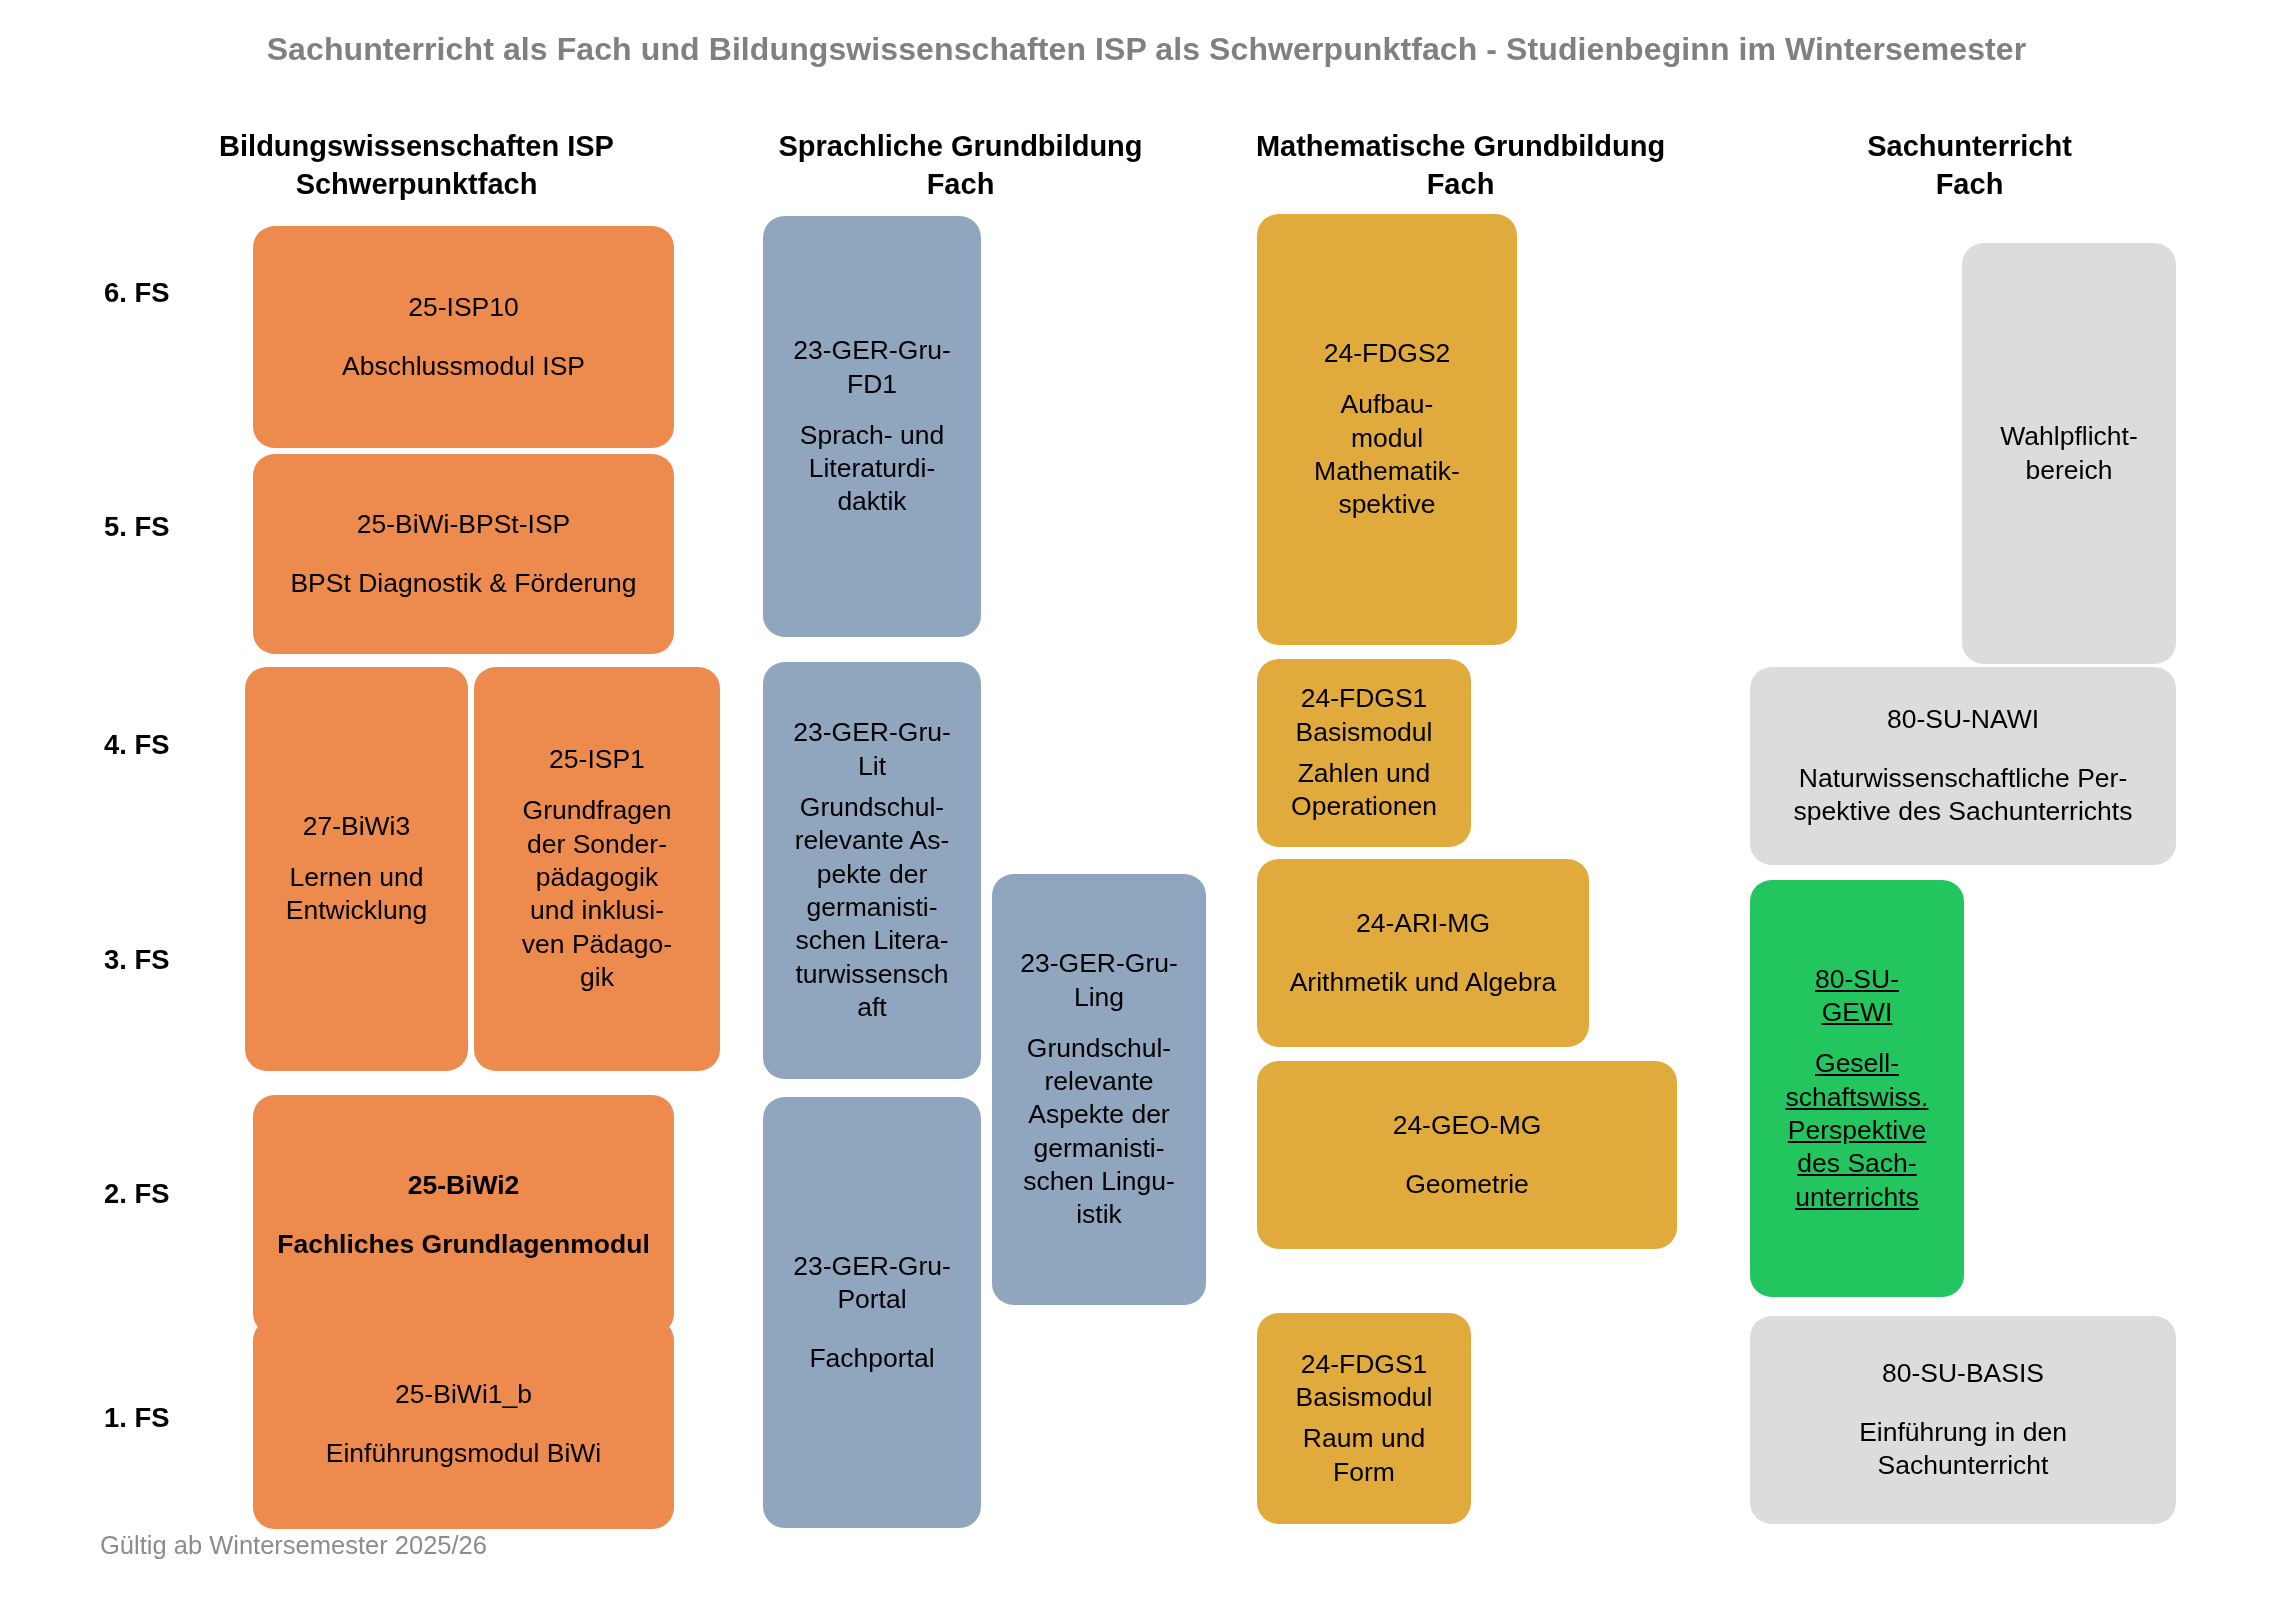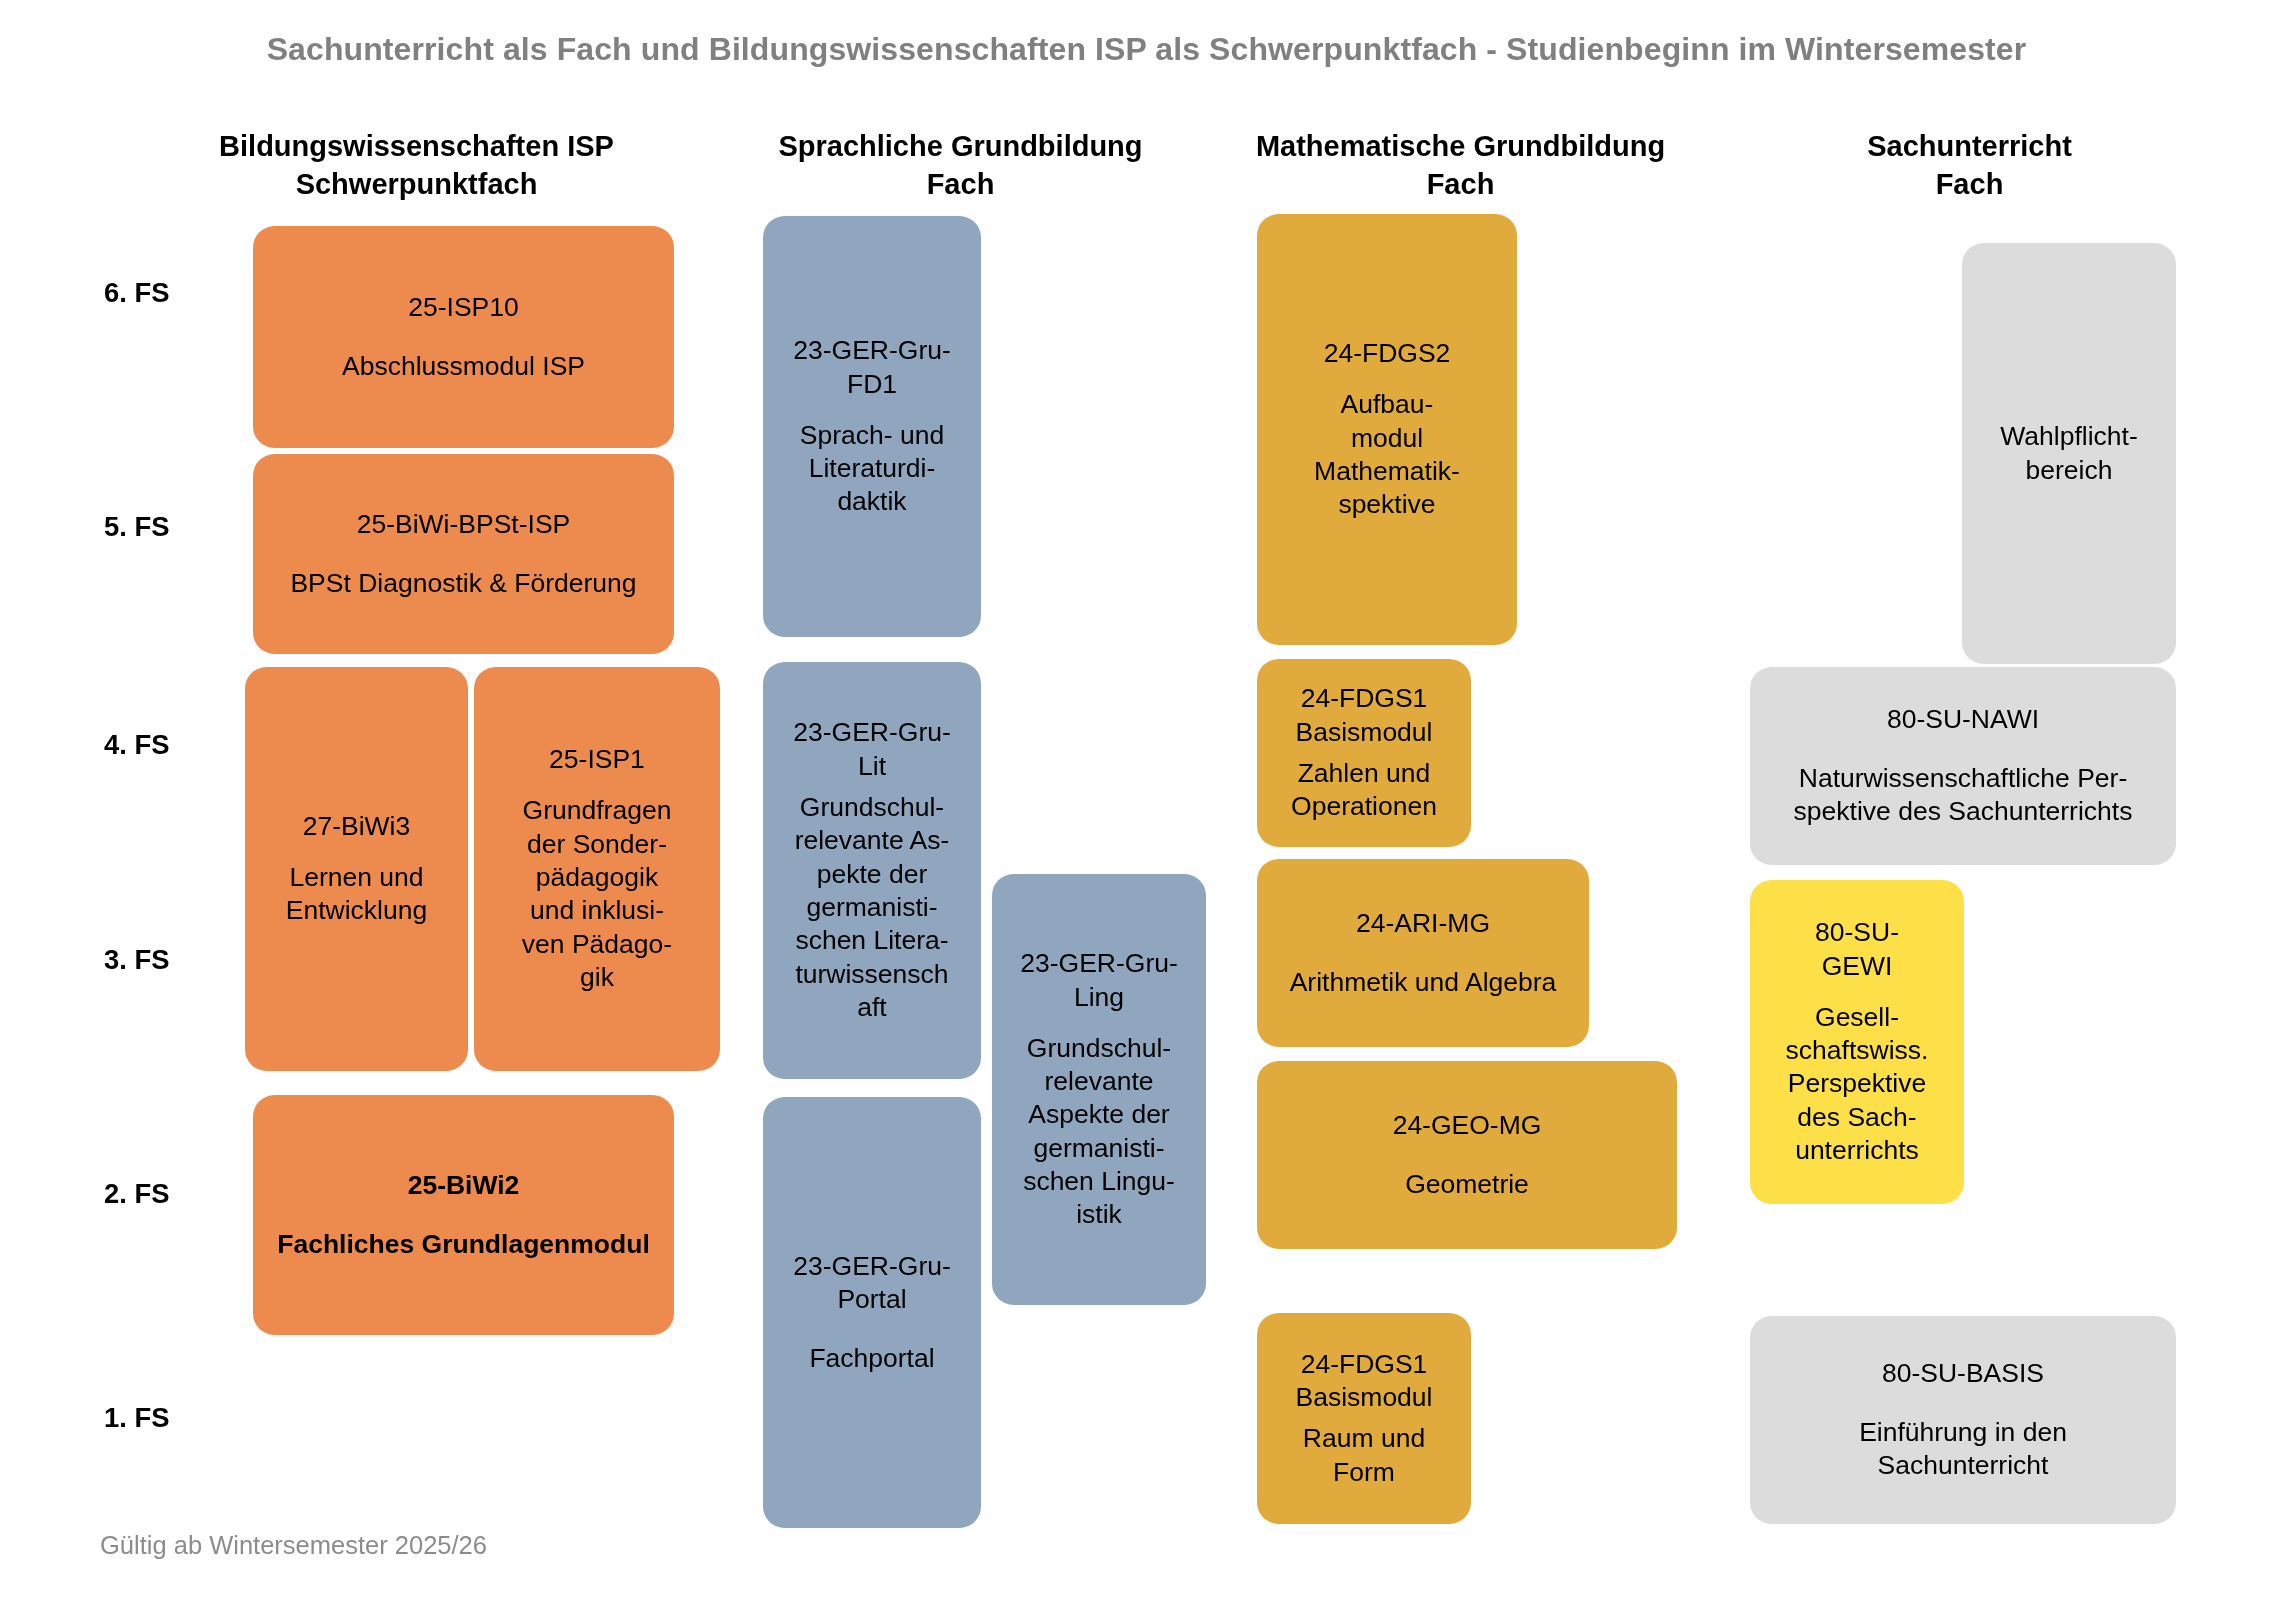--- a/index.html
+++ b/index.html
@@ -138,20 +138,24 @@
 und inklusi-
 ven Pädago-
 gik</div>
   </div>
 
   <div class="module" style="left:253px; top:1095px; width:421px; height:240px; background:#ED8B4F;font-weight:bold;">
     <div class="code">25-BiWi2</div>
     <div class="name">Fachliches Grundlagenmodul</div>
   </div>
 
+  <div class="module" style="left:253px; top:1319px; width:421px; height:210px; background:#ED8B4F;">
+    <div class="code">25-BiWi1_b</div>
+    <div class="name">Einführungsmodul BiWi</div>
+  </div>
 
   <div class="module tight" style="left:763px; top:216px; width:218px; height:421px; background:#8FA6BE;">
     <div class="code">23-GER-Gru-
 FD1</div>
     <div class="name">Sprach- und
 Literaturdi-
 daktik</div>
   </div>
 
   <div class="module nogap" style="left:763px; top:662px; width:218px; height:417px; background:#8FA6BE;">
@@ -219,21 +223,21 @@
     <div class="name">Wahlpflicht-
 bereich</div>
   </div>
 
   <div class="module" style="left:1750px; top:667px; width:426px; height:198px; background:#DCDCDC;">
     <div class="code">80-SU-NAWI</div>
     <div class="name">Naturwissenschaftliche Per-
 spektive des Sachunterrichts</div>
   </div>
 
-  <div class="module tight" style="left:1750px; top:880px; width:214px; height:324px; background:#fde047;">
+  <div class="module tight" style="left:1750px; top:880px; width:214px; height:417px; background:#22c55e;text-decoration:underline;">
     <div class="code">80-SU-
 GEWI</div>
     <div class="name">Gesell-
 schaftswiss.
 Perspektive
 des Sach-
 unterrichts</div>
   </div>
 
   <div class="module" style="left:1750px; top:1316px; width:426px; height:208px; background:#DCDCDC;">

